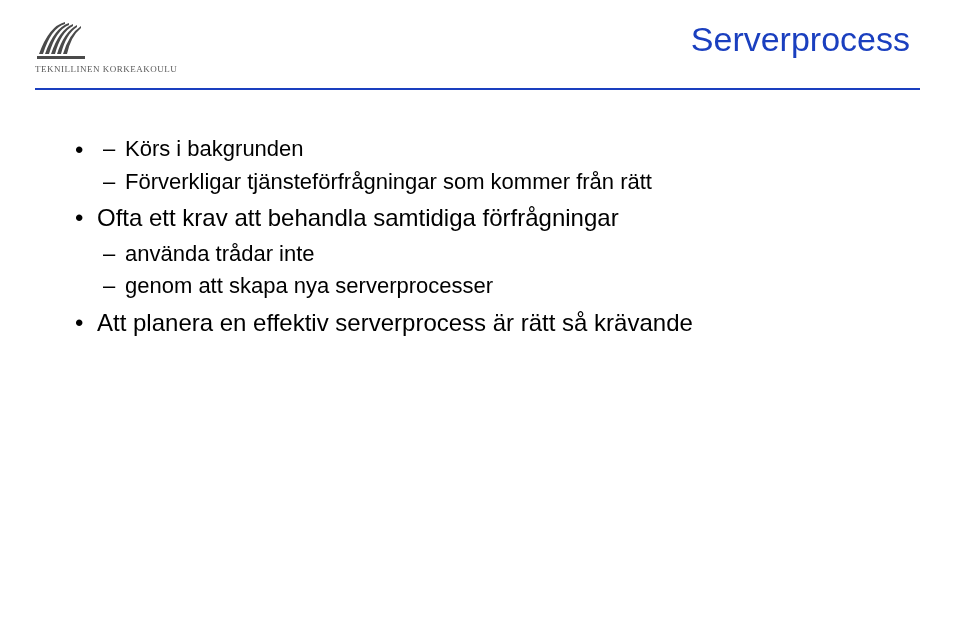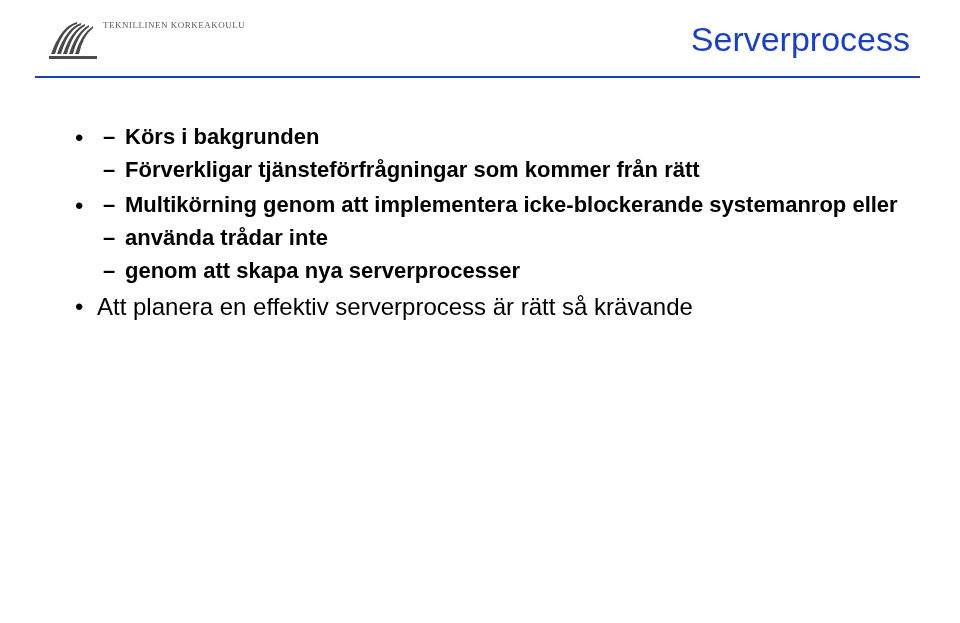--- a/index.html
+++ b/index.html
@@ -15,22 +15,22 @@
       position: relative;
       overflow: hidden;
     }
     .header {
       display: flex;
       align-items: flex-start;
       padding: 18px 40px 0 35px;
     }
     .logo-area {
       display: flex;
+      flex-direction: column;
       align-items: flex-start;
-      margin-left: 12px;
     }
     .logo-svg {
       width: 56px;
       height: 44px;
     }
     .institution {
       font-size: 9px;
       letter-spacing: 0.5px;
       color: #5a5a5a;
       margin-top: 2px;
@@ -74,21 +74,20 @@
     }
     ul.level2 {
       list-style: none;
       margin-top: 4px;
     }
     ul.level2 > li {
       position: relative;
       padding-left: 28px;
       font-size: 22px;
       margin-bottom: 3px;
-      font-weight: bold;
     }
     ul.level2 > li::before {
       content: "–";
       position: absolute;
       left: 6px;
       top: 0;
       font-size: 22px;
       color: #000;
     }
   </style>
@@ -116,22 +115,22 @@
 
 <div class="content">
   <ul class="level1">
     <li>
       <ul class="level2">
         <li><span>Körs i bakgrunden</span></li>
         <li><span>Förverkligar tjänsteförfrågningar som kommer från rätt</span></li>
       </ul>
     </li>
     <li>
+      <span>Ofta ett krav att behandla samtidiga förfrågningar</span>
       <ul class="level2">
-        <li><span>Multikörning genom att implementera icke-blockerande systemanrop eller</span></li>
         <li><span>använda trådar inte</span></li>
         <li><span>genom att skapa nya serverprocesser</span></li>
       </ul>
     </li>
     <li>
       <span>Att planera en effektiv serverprocess är rätt så krävande</span>
     </li>
   </ul>
 </div>
 

